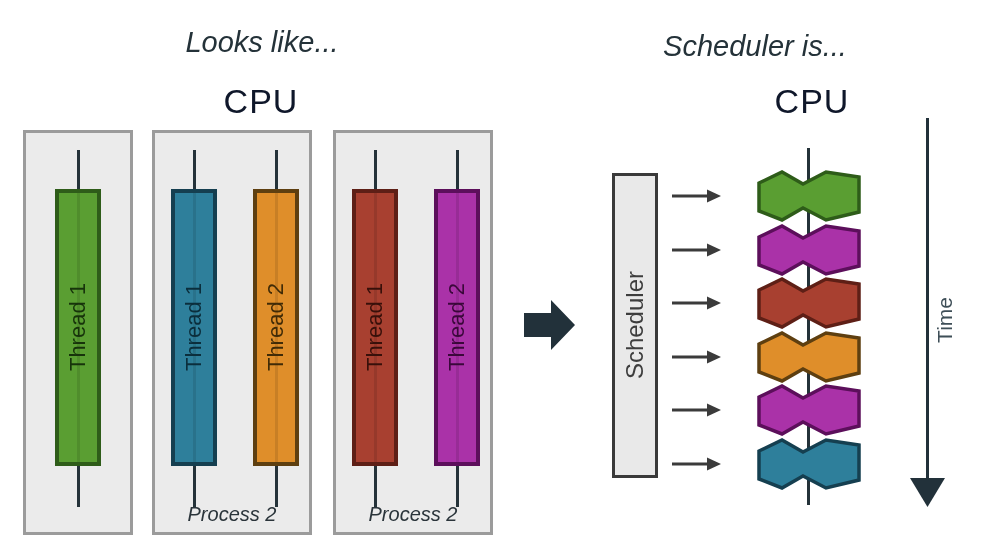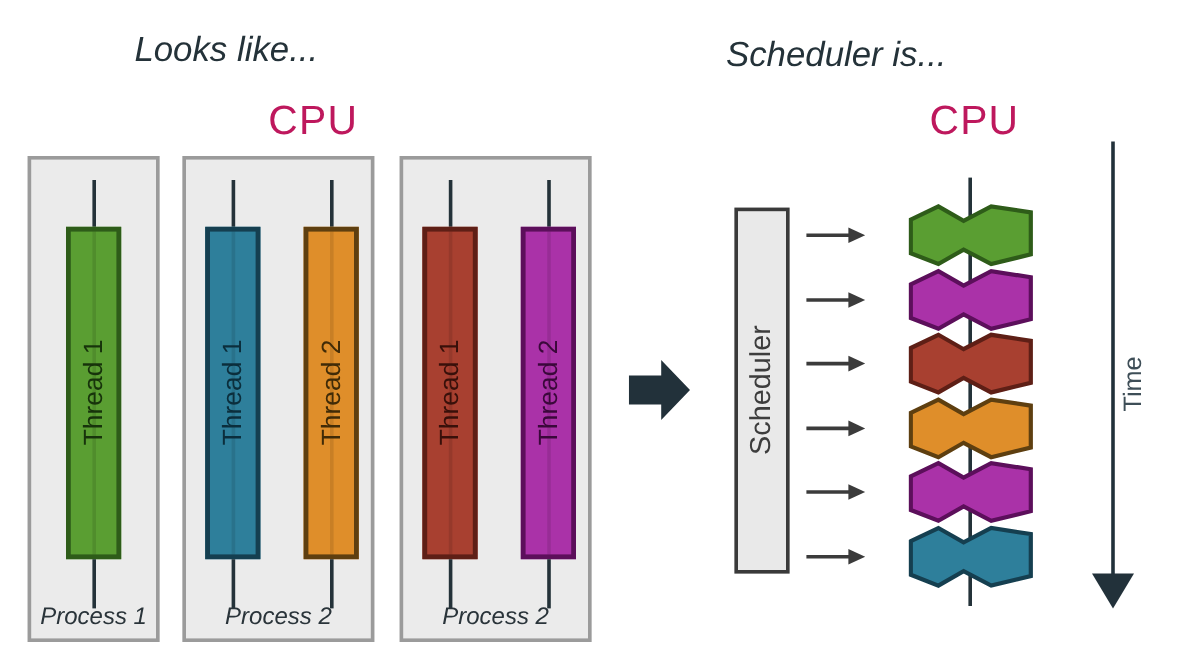--- a/index.html
+++ b/index.html
@@ -2,23 +2,23 @@
 <html><head>
 <meta charset="utf-8">
 <style>
   html,body{margin:0;padding:0;background:#fff;}
   .canvas{
     position:relative;width:1000px;height:560px;background:#ffffff;overflow:hidden;
     font-family:"Liberation Sans",sans-serif;color:#243239;
   }
   .abs{position:absolute;}
   .section-title{
-    font-style:italic;font-weight:500;font-size:29px;color:#243239;
+    font-style:italic;font-weight:500;font-size:29px;text-align:center;color:#243239;
   }
-  .cpu-label{font-size:34px;font-weight:400;text-align:center;color:#be185d;letter-spacing:1px;}
+  .cpu-label{font-size:34px;font-weight:400;text-align:center;color:#0f172a;letter-spacing:1px;}
   
   .pbox{
     position:absolute;top:130px;height:399px;background:#ebebeb;
     border:3px solid #9b9b9b;box-sizing:content-box;
   }
   .proc-label{
     position:absolute;left:0;right:0;bottom:6px;text-align:center;
     font-style:italic;font-size:20px;color:#2a343a;
   }
   .thread-col{position:absolute;top:0;width:46px;height:380px;}
@@ -63,21 +63,20 @@
 
   <div id="process-group">
       <div class="pbox" style="left: 23px; width: 104px;">
         <div class="thread-col" style="left: 29px;">
           <div class="tline above"></div>
           <div class="bar" style="background:#5a9e32;border-color:#2e5c19;">
             <span class="vtext" style="color:#17330b;">Thread 1</span>
           </div>
           <div class="tline below"></div>
         </div>
-        <div class="proc-label">Process 1</div>
       </div>
       <div class="pbox" style="left: 152px; width: 154px;">
         <div class="thread-col" style="left: 16px;">
           <div class="tline above"></div>
           <div class="bar" style="background:#2e7f9b;border-color:#153f50;">
             <span class="vtext" style="color:#0b2e3c;">Thread 1</span>
           </div>
           <div class="tline below"></div>
         </div>
         <div class="thread-col" style="left: 98px;">

